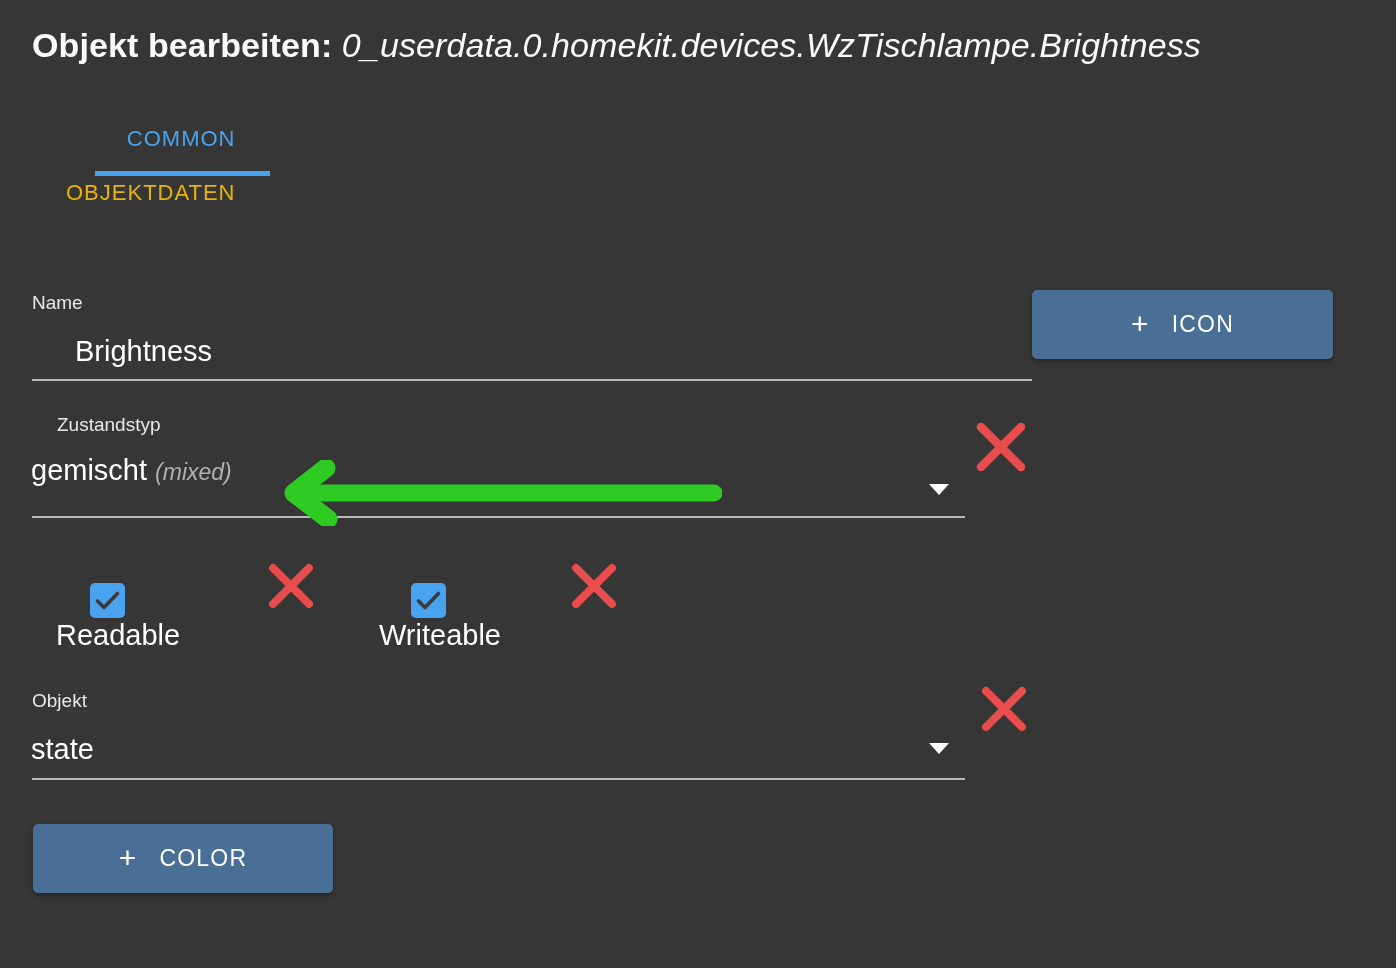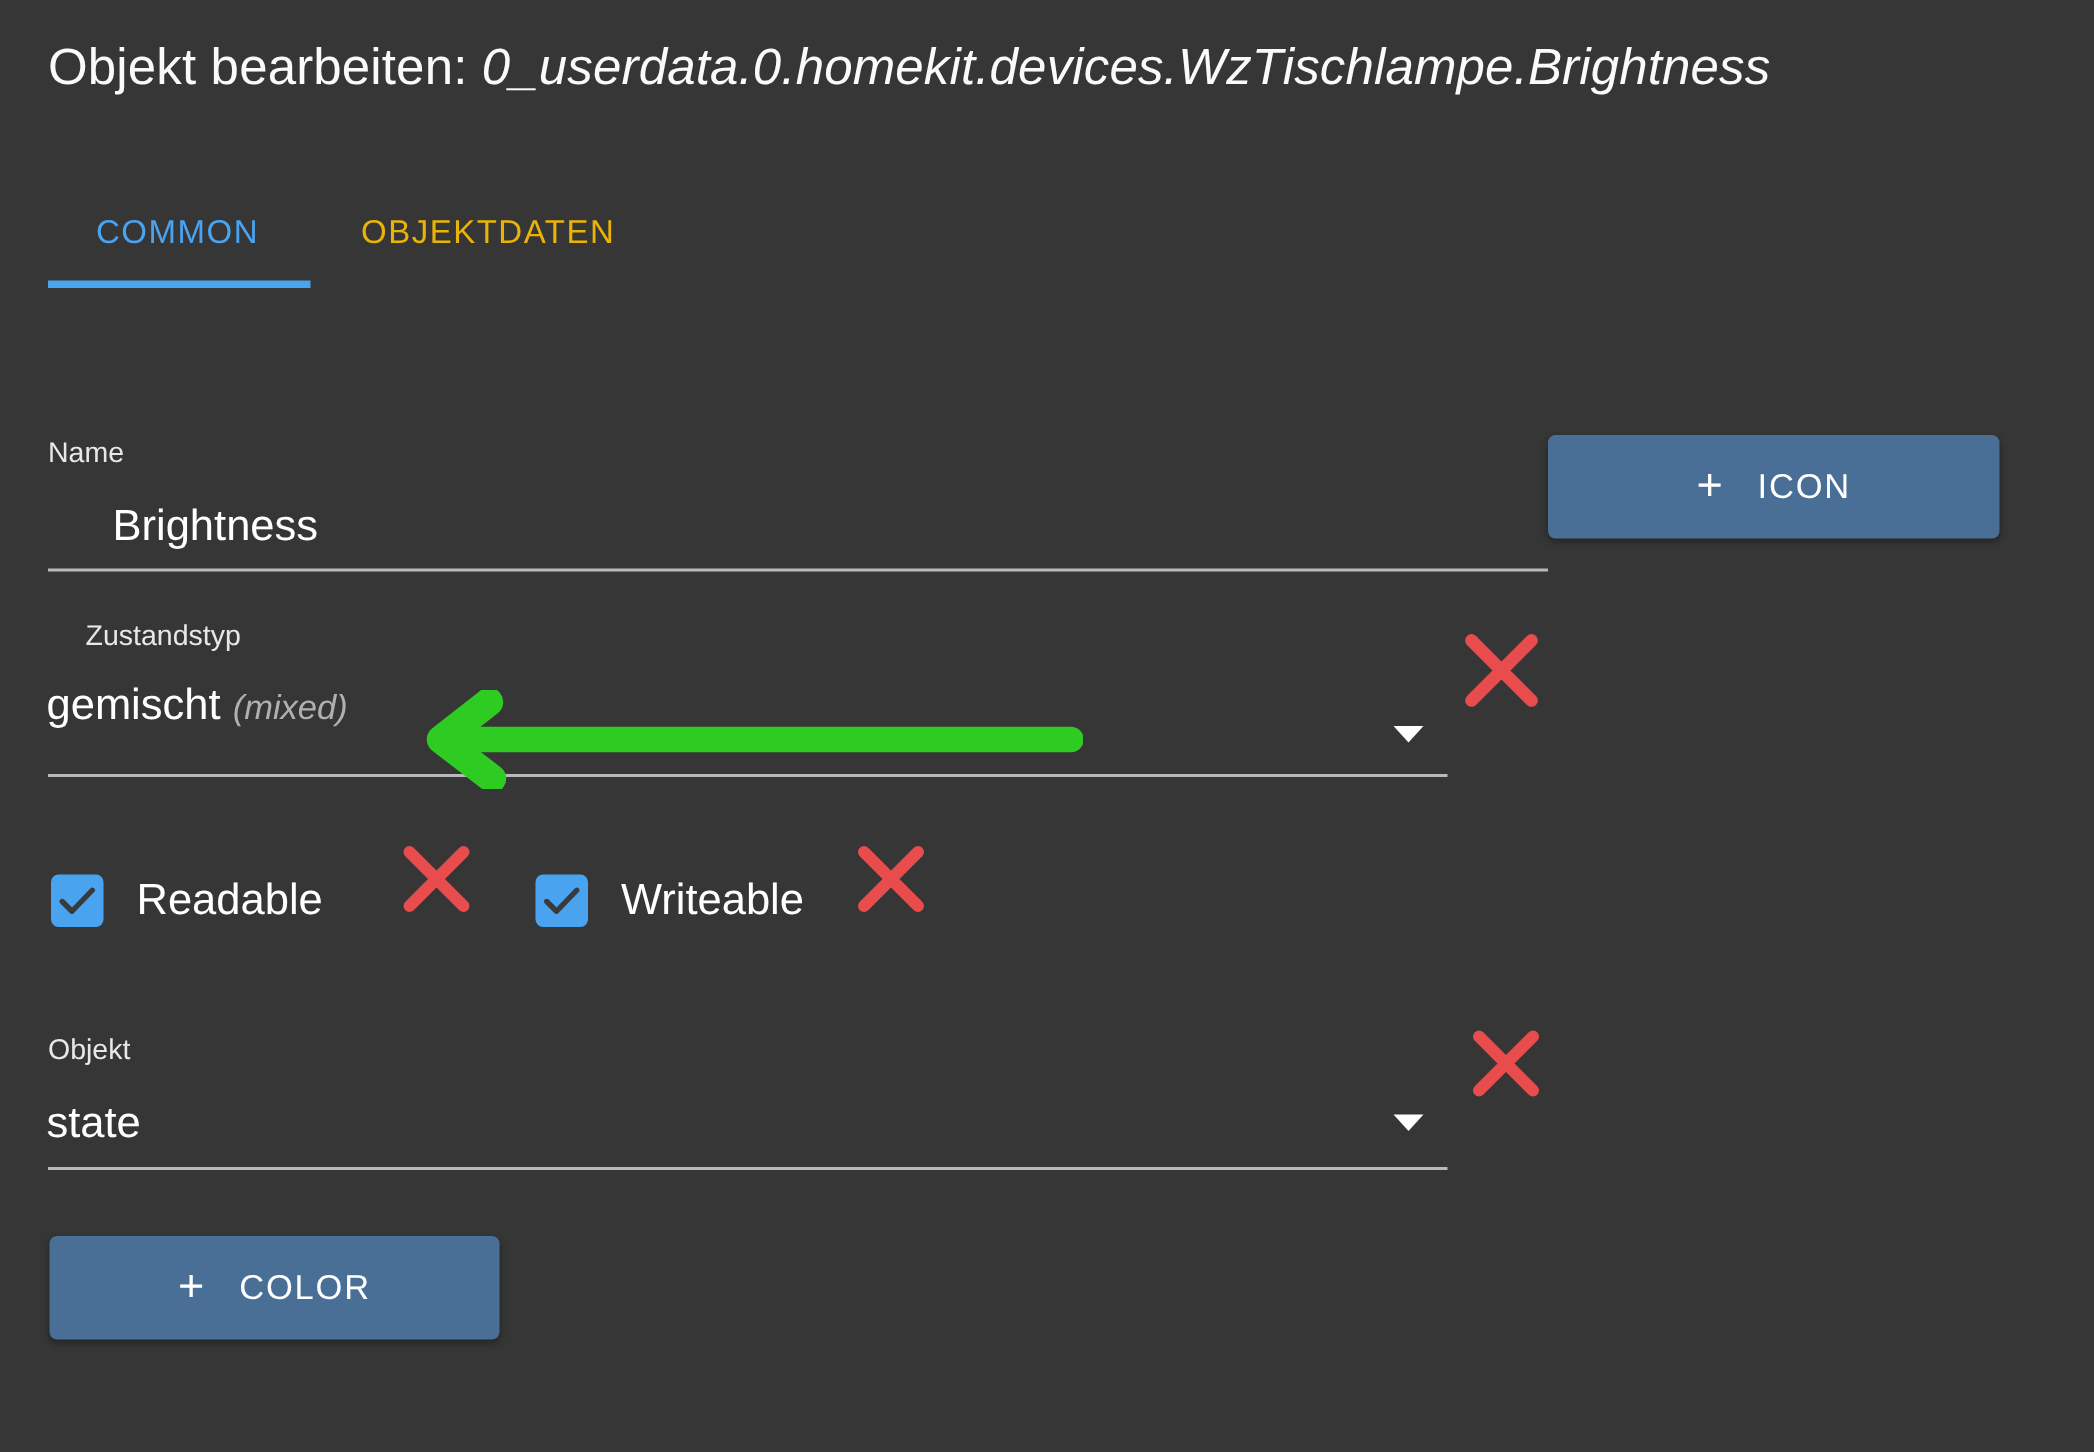--- a/index.html
+++ b/index.html
@@ -21,33 +21,34 @@
     position: absolute;
     left: 32px;
     top: 22px;
     width: 1420px;
     white-space: nowrap;
     font-size: 34px;
     line-height: 46px;
     color: #fafafa;
     letter-spacing: 0.1px;
   }
-  #dialog-title .title-prefix { font-style: normal; }
+  #dialog-title .title-prefix { font-style: normal; font-weight: bold; }
   #dialog-title .title-path {
     font-style: italic;
     font-weight: 500;
   }
 
   
   #tabs {
     position: absolute;
     left: 32px;
-    top: 130px;
+    top: 114px;
     display: flex;
-    align-items: center;
+    align-items: flex-end;
+    flex-direction: column;
   }
   .tab {
     font-size: 22px;
     letter-spacing: 1.0px;
     padding: 12px 34px 16px 34px;
     cursor: pointer;
     user-select: none;
     position: relative;
     color: #eab308;
   }
@@ -114,21 +115,21 @@
   #statetype-underline { left: 32px; top: 516px; width: 933px; }
   #statetype-caret { left: 929px; top: 484px; }
 
   
   #role-label { left: 32px; top: 689px; }
   #role-value { left: 31px; top: 731px; }
   #role-underline { left: 32px; top: 778px; width: 933px; }
   #role-caret { left: 929px; top: 743px; }
 
   
-  .checkbox-row { position: absolute; display: flex; align-items: flex-start; }
+  .checkbox-row { position: absolute; display: flex; align-items: center; flex-direction: column; }
   #readable-row { left: 34px; top: 583px; }
   #writeable-row { left: 341px; top: 583px; padding-left: 16px; }
   .checkbox-box {
     width: 35px;
     height: 35px;
     border-radius: 5px;
     background: #4aa3ef;
     position: relative;
     flex: 0 0 auto;
     cursor: pointer;

